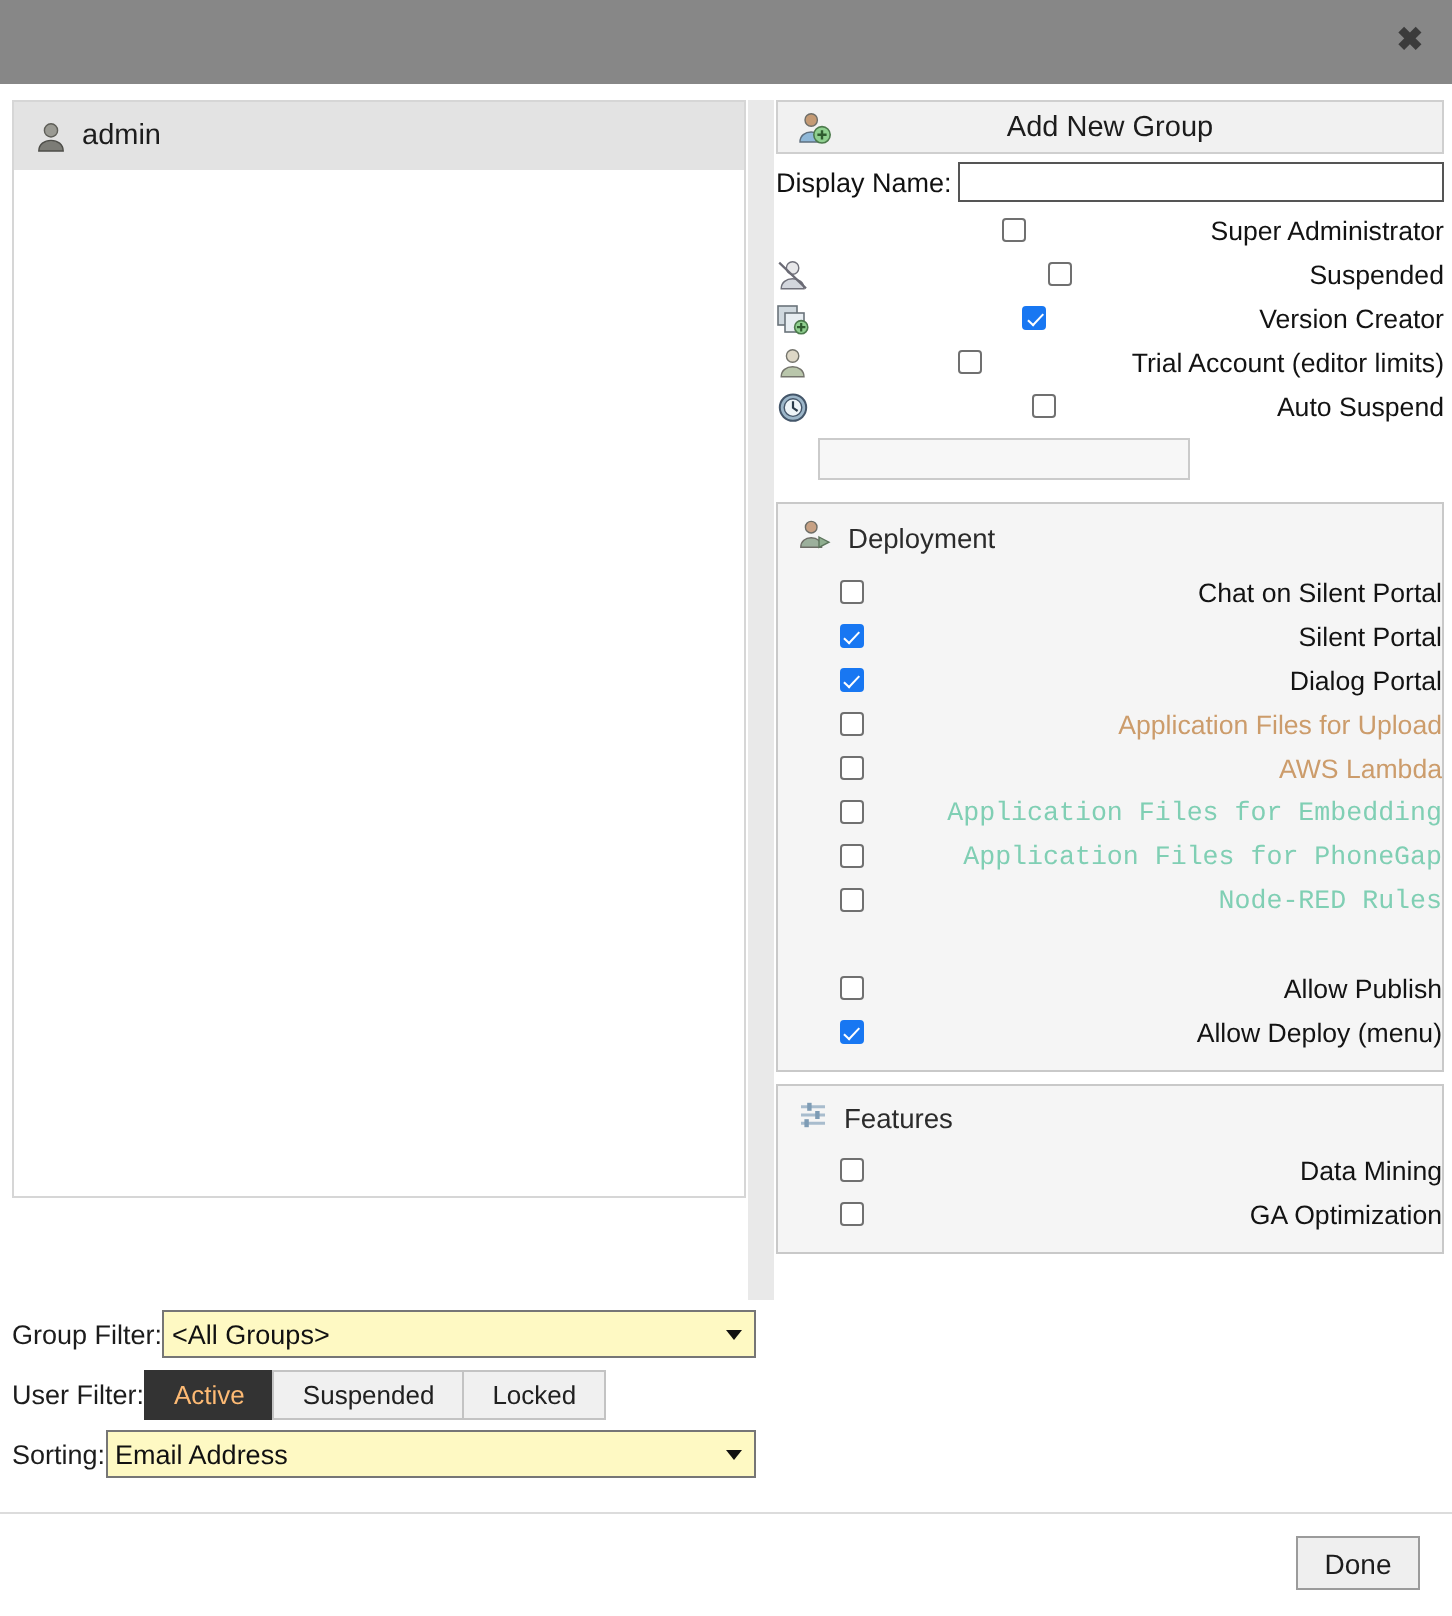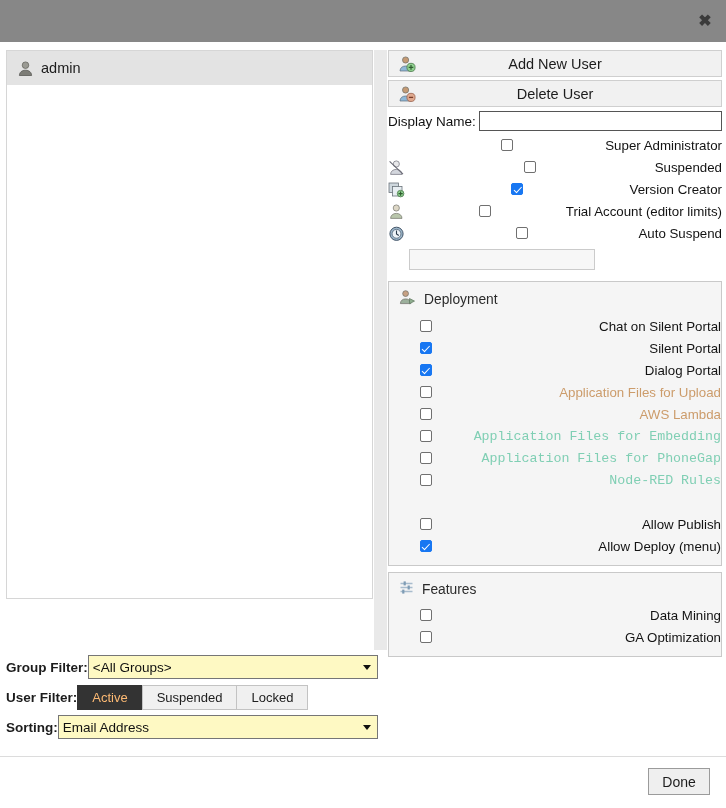--- a/index.html
+++ b/index.html
@@ -70,21 +70,21 @@
     width: 13px; height: 600px;
     background: #e9e9e9;
   }
 
   
   .usr-ico { width: 17px; height: 17px; flex: 0 0 17px; display: block; }
 
   
   .filters { position: absolute; left: 6px; top: 655px; width: 372px; }
   .filt-row { display: flex; align-items: center; margin-bottom: 6px; height: 24px; }
-  .filt-label { font-size: 13.5px; color: #1c1c1c; white-space: nowrap; font-weight: bold; }
+  .filt-label { font-size: 13.5px; color: #1c1c1c; white-space: nowrap; }
   .sel {
     -webkit-appearance: none; appearance: none;
     border: 1px solid #767676; background: #fef9c3;
     height: 24px; box-sizing: border-box;
     font-family: "Liberation Sans", sans-serif;
     font-size: 13.5px; color: #111; padding: 0 22px 0 4px;
     border-radius: 0; outline: none;
   }
   .selwrap { position: relative; }
   .selwrap:after {
@@ -237,34 +237,23 @@
 
     <div class="bigbtn">
       <span class="bico">
         <svg width="18" height="18" viewBox="0 0 18 18">
           <circle cx="7.6" cy="5" r="3.1" fill="#c49a74" stroke="#6e6e68" stroke-width="0.7"></circle>
           <path d="M2 16c0-3.2 2.5-5 5.6-5s5.6 1.8 5.6 5z" fill="#8fb8d8" stroke="#5f6f7d" stroke-width="0.7"></path>
           <circle cx="13" cy="12.4" r="4.1" fill="#8fd08f" stroke="#4c7a4c" stroke-width="0.8"></circle>
           <path d="M13 10.1v4.6M10.7 12.4h4.6" stroke="#2f5c2f" stroke-width="1.2"></path>
         </svg>
       </span>
-      <span>Add New User</span>
-    </div>
-
-    <div class="bigbtn">
-      <span class="bico">
-        <svg width="18" height="18" viewBox="0 0 18 18">
-          <circle cx="7.6" cy="5" r="3.1" fill="#c49a74" stroke="#6e6e68" stroke-width="0.7"></circle>
-          <path d="M2 16c0-3.2 2.5-5 5.6-5s5.6 1.8 5.6 5z" fill="#8fb8d8" stroke="#5f6f7d" stroke-width="0.7"></path>
-          <circle cx="13" cy="12.4" r="4.1" fill="#e0a98f" stroke="#9a6450" stroke-width="0.8"></circle>
-          <path d="M10.9 12.4h4.2" stroke="#7a3c28" stroke-width="1.3"></path>
-        </svg>
-      </span>
-      <span>Delete User</span>
-    </div>
+      <span>Add New Group</span>
+    </div>
+
 
     <div class="dnrow">
       <label>Display Name:</label>
       <input type="text" value="" style="">
     </div>
 
     
     <div class="chkline">
       <span class="lico empty"></span>
       <input type="checkbox" class="cb" style="">

